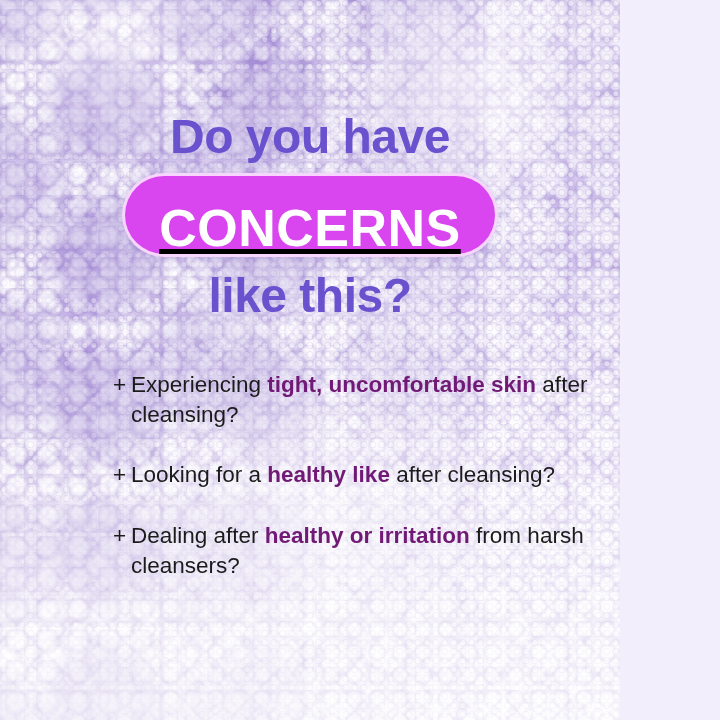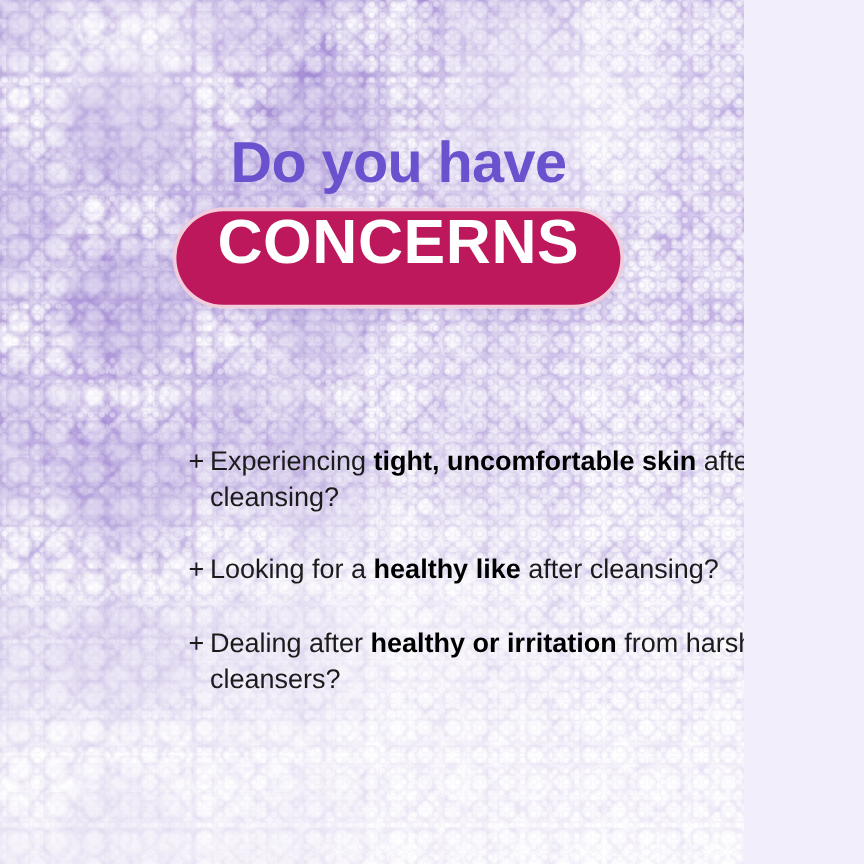--- a/index.html
+++ b/index.html
@@ -8,21 +8,20 @@
     width:720px; height:720px; overflow:hidden;
     font-family:"Liberation Sans", sans-serif;
     background:#f3eefb;
   }
 
   #poster {
     position:relative;
     width:620px; height:720px;
     overflow:hidden;
     isolation:isolate;
-    padding-left:44px;
   }
 
   
   .bg-layer { position:absolute; inset:0; }
 
   #bg-base {
     background:
       radial-gradient(ellipse 58% 42% at 46% 8%,  #c0abe6 0%, #c8b5e9 38%, rgba(214,201,240,0) 72%),
       radial-gradient(ellipse 46% 40% at 4% 44%,  #cdbbea 0%, rgba(216,204,240,0) 70%),
       radial-gradient(ellipse 40% 34% at 97% 30%, #d3c3ee 0%, rgba(222,211,243,0) 72%),
@@ -147,29 +146,30 @@
   }
 
   #pill-row {
     margin-top:11px;
     display:flex;
     justify-content:center;
   }
 
   #concerns-pill {
     display:inline-flex;
-    align-items:flex-start;
+    align-items:flex-end;
     justify-content:center;
     min-width:374px;
     height:84px;
     padding:0 34px;
     border-radius:46px;
-    background:#be185d;
+    background:#d946ef;
     border:3px solid rgba(255,255,255,.78);
     box-shadow:0 2px 10px rgba(92,62,170,.20);
+    text-decoration:underline;
   }
   #pill-label {
     color:#ffffff;
     font-size:52px;
     font-weight:700;
     letter-spacing:.5px;
     line-height:1;
     white-space:nowrap;
   }
 
@@ -192,21 +192,21 @@
   }
   .bullet:last-child { margin-bottom:0; }
   .bullet-marker {
     flex:0 0 auto;
     width:18px;
     font-size:22.5px;
     line-height:1.32;
     color:#1b1b1b;
   }
   .bullet-text { flex:1 1 auto; }
-  .hl { color:#000000; font-weight:700; }
+  .hl { color:#701a75; font-weight:700; }
 </style>
 </head>
 <body>
 
 <div id="poster">
 
   <div class="bg-layer" id="bg-base"></div>
   <div id="bg-blob-top"></div>
   <div id="bg-blob-left"></div>
   <div class="bg-layer" id="bg-bubbles-lg"></div>
@@ -223,20 +223,21 @@
     <div id="headline-block">
 
       <div class="headline-line">Do you have</div>
 
       <div id="pill-row">
         <div id="concerns-pill">
           <span id="pill-label">CONCERNS</span>
         </div>
       </div>
 
+      <div class="headline-line" id="headline-line-3">like this?</div>
     </div>
 
     <div id="bullets">
 
       <div class="bullet">
         <span class="bullet-marker">+</span>
         <span class="bullet-text">
           <span>Experiencing </span><span class="hl">tight, uncomfortable skin</span><span> after cleansing?</span>
         </span>
       </div>

